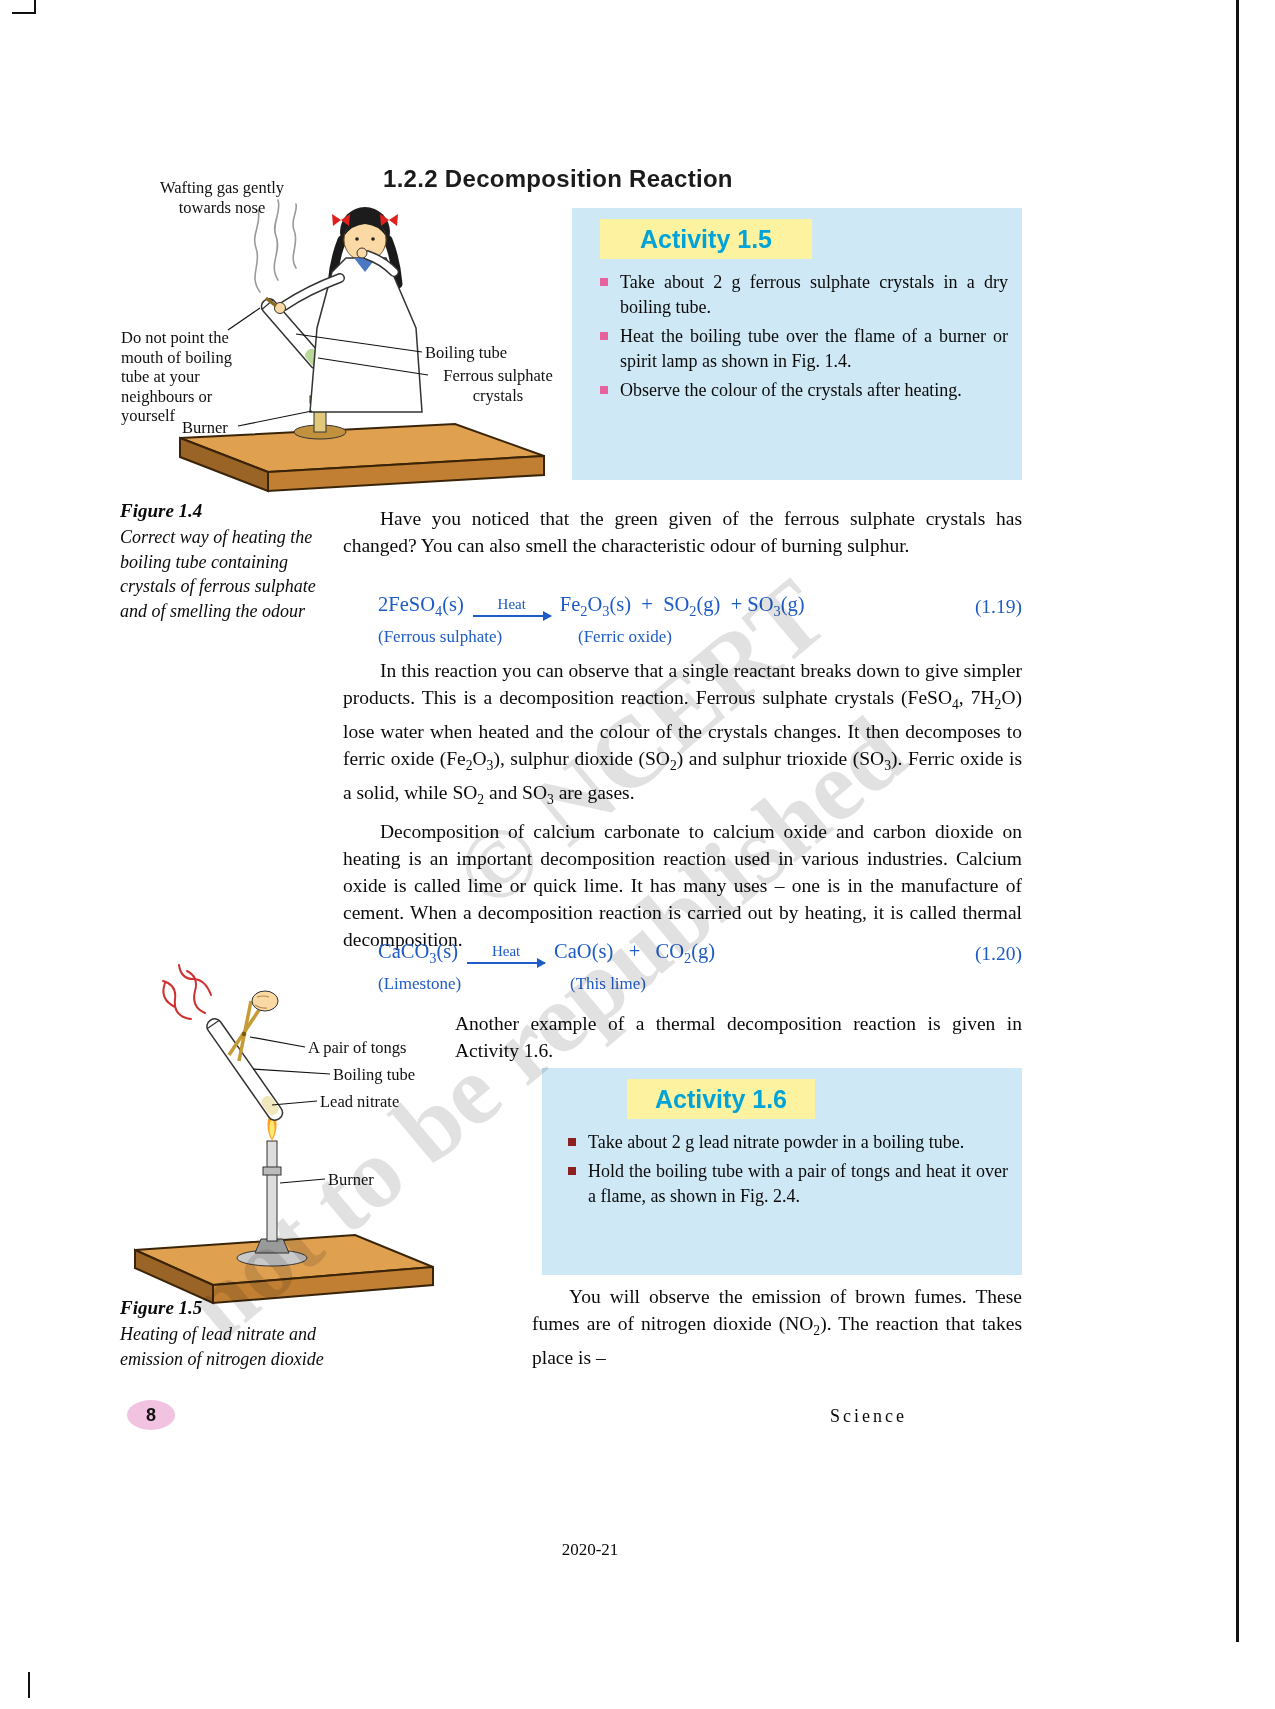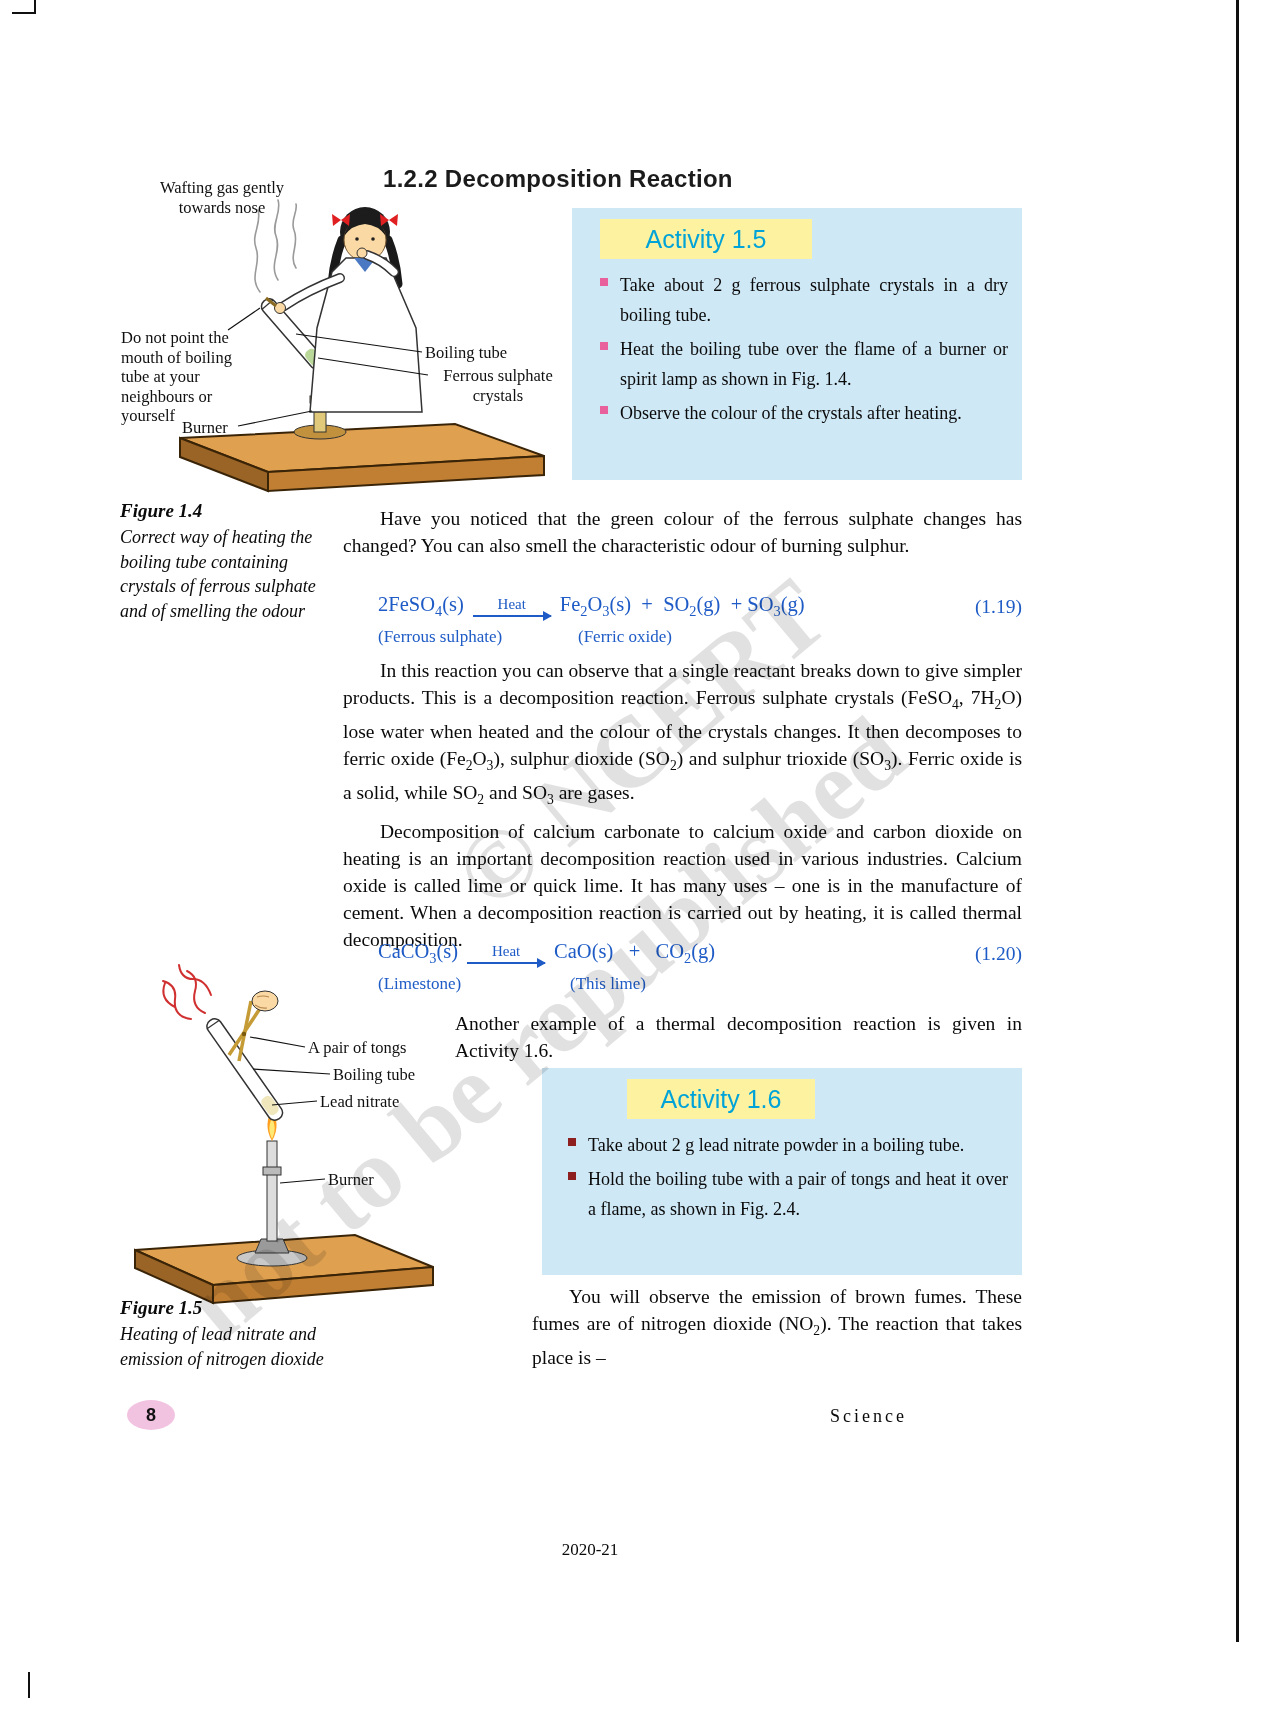--- a/index.html
+++ b/index.html
@@ -17,28 +17,28 @@
                      font-size:24px; color:#1b1b1b; letter-spacing:0.3px; }
 
   
   .body-text { font-size:19.5px; line-height:27px; text-align:justify; }
   .indent { text-indent:37px; }
 
   
   .activity { background:#cfe8f6; }
   .activity-tab { background:#fdf2a0; height:40px; margin-top:11px;
                   display:flex; align-items:center; justify-content:center;
-                  font-family:"Liberation Sans", sans-serif; font-weight:normal;
+                  font-family:"Liberation Sans", sans-serif; font-weight:bold;
                   font-size:25px; color:#00a3d8; }
   .activity-items { list-style:none; margin:11px 14px 0 28px; }
   .activity-items li { display:flex; margin-bottom:4px; }
   .bullet { flex:0 0 8px; width:8px; height:8px; margin:8px 12px 0 0; }
   .b15 { background:#e8609c; }
   .b16 { background:#8e1f1f; }
-  .item-text { flex:1; font-size:18px; line-height:30px; text-align:justify; }
+  .item-text { flex:1; font-size:18px; line-height:25px; text-align:justify; }
 
   
   .eq { color:#1e5bc6; }
   .eq-row { display:flex; align-items:center; font-size:20.5px; }
   .eq-num { margin-left:auto; font-size:19.5px; }
   .chem { white-space:pre; }
   sub { font-size:70%; }
   .rxn-arrow { display:inline-flex; flex-direction:column; align-items:center; margin:0 9px; }
   .arrow-label { font-size:15px; line-height:15px; margin-bottom:3px; }
   .arrow-shaft { width:78px; height:2px; background:currentColor; position:relative; }
@@ -167,21 +167,21 @@
         <span class="bullet b15"></span>
         <span class="item-text">Heat the boiling tube over the flame of a burner or spirit lamp as shown in Fig. 1.4.</span>
         </li>
       <li>
         <span class="bullet b15"></span>
         <span class="item-text">Observe the colour of the crystals after heating.</span>
         </li>
     </ul>
   </section>
 
-  <p class="abs body-text indent" style="left:343px;top:505px;width:679px">Have you noticed that the green colour of the ferrous sulphate changes has changed? You can also smell the characteristic odour of burning sulphur.</p>
+  <p class="abs body-text indent" style="left:343px;top:505px;width:679px">Have you noticed that the green given of the ferrous sulphate crystals has changed? You can also smell the characteristic odour of burning sulphur.</p>
 
   <div class="abs eq" style="left:378px;top:593px;width:644px">
     <div class="eq-row">
       <span class="chem"><span>2FeSO</span><sub>4</sub><span>(s)</span></span>
       <span class="rxn-arrow">
         <span class="arrow-label">Heat</span>
         <span class="arrow-shaft"></span>
       </span>
       <span class="chem"><span>Fe</span><sub>2</sub><span>O</span><sub>3</sub><span>(s)  +  SO</span><sub>2</sub><span>(g)  + SO</span><sub>3</sub><span>(g)</span></span>
       <span class="eq-num">(1.19)</span>

